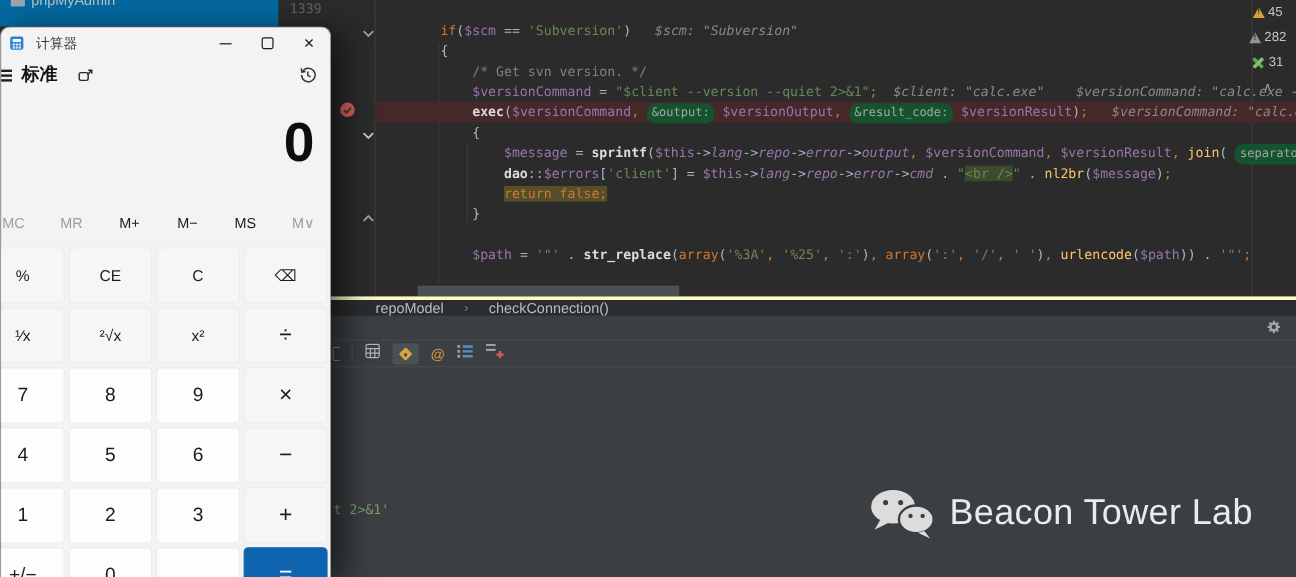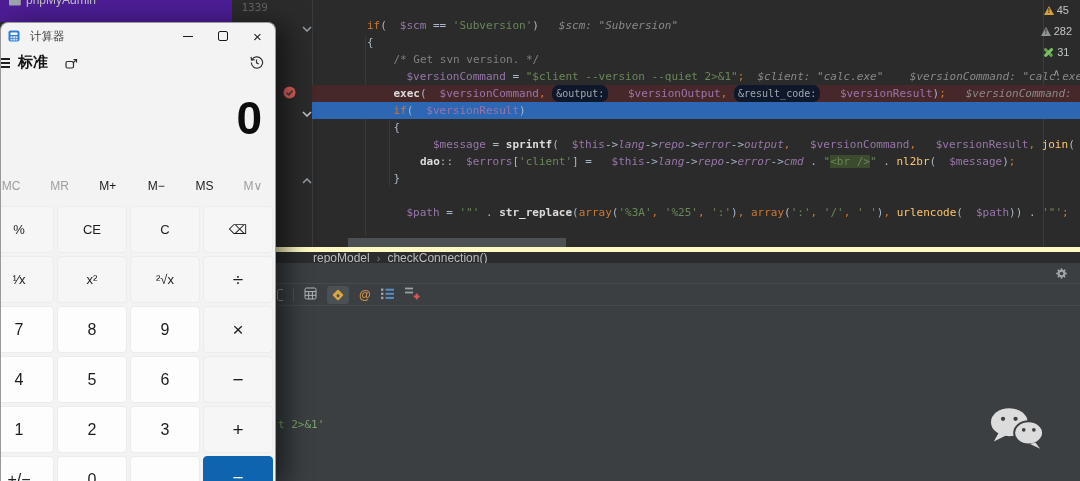--- a/index.html
+++ b/index.html
@@ -16,46 +16,46 @@
   .wrap-guide{position:absolute;left:1043px;top:0;width:1px;height:247px;background:#3c3c3c;}
   .gray-sel{position:absolute;left:348px;top:238px;width:218px;height:9px;background:#4c5052;}
   .bp{position:absolute;left:283px;top:85px;width:13px;height:13px;}
   .fold{position:absolute;left:302px;width:10px;height:6px;}
   .f1{top:18px;} .f2{top:103px;} .f3{top:186px;transform:rotate(180deg);}
   .code-lines{position:absolute;left:314px;top:0;right:0;}
   .code-line{height:17px;line-height:17px;white-space:pre;
              font-family:"DejaVu Sans Mono",monospace;font-size:11px;color:#a9b7c6;}
   .bg-exec{background:#46282b;margin-left:-2px;padding-left:2px;}
   .bg-debug{background:#2d66b3;margin-left:-2px;padding-left:2px;}
-  .sg-kw{color:#cc7832;} .sg-pl{color:#a9b7c6;} .sg-var{color:#9876aa;margin-left:13px;}
+  .sg-kw{color:#cc7832;} .sg-pl{color:#a9b7c6;} .sg-var{color:#9876aa;}
   .sg-prop{color:#9876aa;font-style:italic;} .sg-str{color:#6a8759;} .sg-cmt{color:#808080;}
   .sg-fn{color:#ffc66d;} .sg-fnw{color:#dcdcdc;font-weight:bold;}
   .sg-hint{color:#898989;font-style:italic;}
-  .sg-chip{background:#0f172a;color:#a1a7ab;border-radius:7px;padding:0 4px;font-size:10px;display:inline-block;font-style:normal;text-align:center;}
+  .sg-chip{background:#14532d;color:#a1a7ab;border-radius:7px;padding:0 4px;font-size:10px;display:inline-block;font-style:normal;text-align:center;}
   .sg-strhl{background:#3c4a2e;color:#6a8759;}
   .sg-rethl{background:#554e28;color:#cc7832;}
   .inspections{position:absolute;top:4px;right:8px;display:flex;align-items:center;gap:9px;
                font-size:11px;color:#c2c5c7;flex-direction:column;}
   .insp{display:flex;align-items:center;gap:3px;}
   .tri{position:relative;width:0;height:0;border-left:5px solid transparent;border-right:5px solid transparent;
        border-bottom:9px solid #d9a13a;}
   .tri::after{content:"!";position:absolute;left:-1px;top:1px;font:bold 7px "Liberation Sans",sans-serif;color:#2b2b2b;}
   .tri.g{border-bottom-color:#8f9597;}
   .gx{position:relative;width:11px;height:11px;}
   .gx::before,.gx::after{content:"";position:absolute;left:0;top:4px;width:11px;height:2.6px;border-radius:1px;}
   .gx::before{background:#5da54f;transform:rotate(45deg);}
   .gx::after{background:#7fbf6a;transform:rotate(-45deg);}
   .collapse-glyph{color:#9aa0a4;font-size:10px;}
   
-  .tree{position:absolute;left:0;top:0;width:232px;height:22px;background:#4c1d95;overflow:hidden;z-index:2;}
+  .tree{position:absolute;left:0;top:0;width:232px;height:22px;background:#0369a1;overflow:hidden;z-index:2;}
   .tree-row{height:16px;display:flex;align-items:center;gap:5px;padding-left:8px;font-size:12px;color:#bdc0c2;}
   .tree-row.clip{margin-top:-8px;}
   
   .breadcrumb{position:absolute;top:247px;left:0;width:100%;height:16px;background:#2a2c2d;
-              border-top:5px solid #fef9c3;box-sizing:border-box;display:flex;align-items:center;gap:7px;
+              border-top:3px solid #fef9c3;box-sizing:border-box;display:flex;align-items:center;gap:17px;
               padding-left:313px;font-size:12px;color:#bbbdbf;z-index:1;}
   .bc-sep{color:#808285;font-size:11px;}
   
   .debug{position:absolute;top:263px;left:0;right:0;bottom:0;background:#3b3f42;display:flex;flex-direction:column;z-index:1;}
   .dbg-header{height:20px;border-bottom:1px solid #474a4d;position:relative;}
   .gear{position:absolute;right:12px;top:3px;}
   .dbg-toolbar{height:21px;border-bottom:1px solid #474a4d;display:flex;align-items:center;gap:10px;padding-left:277px;}
   .tb-partial{width:6px;height:13px;overflow:hidden;opacity:.8;}
   .tb-partial i{display:block;width:10px;height:10px;border:1.6px solid #9aa0a4;border-radius:2px;margin-top:1px;}
   .tb-sep{width:1px;height:14px;background:#505356;}
@@ -112,24 +112,24 @@
     <div class="indent-g ig1"></div>
     <div class="indent-g ig2"></div>
     <div class="wrap-guide"></div>
     <div class="code-lines" id="code-lines">
         <div class="code-line"></div>
         <div class="code-line"><span class="sg-pl">        </span><span class="sg-kw">if</span><span class="sg-pl">(</span><span class="sg-var">$scm</span><span class="sg-pl"> == </span><span class="sg-str">'Subversion'</span><span class="sg-pl">)</span><span class="sg-hint">   $scm: "Subversion"</span></div>
         <div class="code-line"><span class="sg-pl">        {</span></div>
         <div class="code-line"><span class="sg-pl">            </span><span class="sg-cmt">/* Get svn version. */</span></div>
         <div class="code-line"><span class="sg-pl">            </span><span class="sg-var">$versionCommand</span><span class="sg-pl"> = </span><span class="sg-str">"$client --version --quiet 2&gt;&amp;1"</span><span class="sg-kw">;</span><span class="sg-hint">  $client: "calc.exe"    $versionCommand: "calc.exe --version --quiet 2&gt;&amp;1"</span></div>
         <div class="code-line bg-exec"><span class="sg-pl">            </span><span class="sg-fnw">exec</span><span class="sg-pl">(</span><span class="sg-var">$versionCommand</span><span class="sg-kw">,</span><span class="sg-pl"> </span><span class="sg-chip">&amp;output:</span><span class="sg-pl"> </span><span class="sg-var">$versionOutput</span><span class="sg-kw">,</span><span class="sg-pl"> </span><span class="sg-chip">&amp;result_code:</span><span class="sg-pl"> </span><span class="sg-var">$versionResult</span><span class="sg-pl">)</span><span class="sg-kw">;</span><span class="sg-hint">   $versionCommand: "calc.exe --version --quiet 2&gt;&amp;1"</span></div>
-        <div class="code-line bg-debug"><span class="sg-pl">            </span><span class="sg-kw">if</span><span class="sg-pl">(</span><span class="sg-var">$versionResult</span><span class="sg-pl">)</span></div>
         <div class="code-line"><span class="sg-pl">            {</span></div>
         <div class="code-line"><span class="sg-pl">                </span><span class="sg-var">$message</span><span class="sg-pl"> = </span><span class="sg-fnw">sprintf</span><span class="sg-pl">(</span><span class="sg-var">$this</span><span class="sg-pl">-&gt;</span><span class="sg-prop">lang</span><span class="sg-pl">-&gt;</span><span class="sg-prop">repo</span><span class="sg-pl">-&gt;</span><span class="sg-prop">error</span><span class="sg-pl">-&gt;</span><span class="sg-prop">output</span><span class="sg-kw">,</span><span class="sg-pl"> </span><span class="sg-var">$versionCommand</span><span class="sg-kw">,</span><span class="sg-pl"> </span><span class="sg-var">$versionResult</span><span class="sg-kw">,</span><span class="sg-pl"> </span><span class="sg-fn">join</span><span class="sg-pl">( </span><span class="sg-chip">separator:</span></div>
         <div class="code-line"><span class="sg-pl">                </span><span class="sg-fnw">dao</span><span class="sg-pl">::</span><span class="sg-var">$errors</span><span class="sg-pl">[</span><span class="sg-str">'client'</span><span class="sg-pl">] = </span><span class="sg-var">$this</span><span class="sg-pl">-&gt;</span><span class="sg-prop">lang</span><span class="sg-pl">-&gt;</span><span class="sg-prop">repo</span><span class="sg-pl">-&gt;</span><span class="sg-prop">error</span><span class="sg-pl">-&gt;</span><span class="sg-prop">cmd</span><span class="sg-pl"> . </span><span class="sg-str">"</span><span class="sg-strhl">&lt;br /&gt;</span><span class="sg-str">"</span><span class="sg-pl"> . </span><span class="sg-fn">nl2br</span><span class="sg-pl">(</span><span class="sg-var">$message</span><span class="sg-pl">)</span><span class="sg-kw">;</span></div>
+        <div class="code-line"><span class="sg-pl">                </span><span class="sg-rethl">return false;</span></div>
         <div class="code-line"><span class="sg-pl">            }</span></div>
         <div class="code-line"></div>
         <div class="code-line"><span class="sg-pl">            </span><span class="sg-var">$path</span><span class="sg-pl"> = </span><span class="sg-str">'"'</span><span class="sg-pl"> . </span><span class="sg-fnw">str_replace</span><span class="sg-pl">(</span><span class="sg-kw">array</span><span class="sg-pl">(</span><span class="sg-str">'%3A'</span><span class="sg-kw">,</span><span class="sg-pl"> </span><span class="sg-str">'%25'</span><span class="sg-kw">,</span><span class="sg-pl"> </span><span class="sg-str">':'</span><span class="sg-pl">)</span><span class="sg-kw">,</span><span class="sg-pl"> </span><span class="sg-kw">array</span><span class="sg-pl">(</span><span class="sg-str">':'</span><span class="sg-kw">,</span><span class="sg-pl"> </span><span class="sg-str">'/'</span><span class="sg-kw">,</span><span class="sg-pl"> </span><span class="sg-str">' '</span><span class="sg-pl">)</span><span class="sg-kw">,</span><span class="sg-pl"> </span><span class="sg-fn">urlencode</span><span class="sg-pl">(</span><span class="sg-var">$path</span><span class="sg-pl">)</span><span class="sg-pl">) . </span><span class="sg-str">'"'</span><span class="sg-kw">;</span></div>
       </div>
     <span class="bp">
       <svg width="13" height="13">
           <circle cx="6.5" cy="6.5" r="6" fill="#e0605a"></circle>
           <polyline points="3.8,6.9 5.8,8.9 9.6,4.6" stroke="#3c3f41" stroke-width="1.6" fill="none"></polyline>
         </svg>
     </span>
@@ -232,20 +232,21 @@
         <svg width="54" height="44" viewBox="0 0 56 44">
           <ellipse cx="20" cy="16" rx="19" ry="14.5" fill="#dcdcdc"></ellipse>
           <polygon points="9,27 4,36 17,29.5" fill="#dcdcdc"></polygon>
           <circle cx="13.5" cy="12.5" r="2.2" fill="#3b3f42"></circle>
           <circle cx="26.5" cy="12.5" r="2.2" fill="#3b3f42"></circle>
           <ellipse cx="40" cy="27" rx="15" ry="12" fill="#dcdcdc" stroke="#3b3f42" stroke-width="2"></ellipse>
           <polygon points="47,37 52,43.5 41.5,38.5" fill="#dcdcdc"></polygon>
           <circle cx="35" cy="24" r="1.9" fill="#3b3f42"></circle>
           <circle cx="45.5" cy="24" r="1.9" fill="#3b3f42"></circle>
         </svg>
+        <span class="wm-text">Beacon Tower Lab</span>
       </div>
     </div>
   </div>
 
   <div class="calc">
     <div class="calc-titlebar">
       <span class="calc-appicon">
         <svg width="12" height="12">
             <rect x="0.5" y="0.5" width="11" height="11" rx="2" fill="#2f7fd6"></rect>
             <rect x="2.5" y="2.5" width="7" height="2.4" rx="0.6" fill="#fff"></rect>
@@ -298,22 +299,22 @@
         <button class="mem-btn">M−</button>
         <button class="mem-btn">MS</button>
         <button class="mem-btn disabled">M∨</button>
       </div>
     <div class="keypad" id="keypad">
         <div class="key fn">%</div>
         <div class="key fn">CE</div>
         <div class="key fn">C</div>
         <div class="key fn">⌫</div>
         <div class="key fn">¹⁄x</div>
+        <div class="key fn">²√x</div>
         <div class="key fn">x²</div>
-        <div class="key fn">²√x</div>
         <div class="key op">÷</div>
         <div class="key num">7</div>
         <div class="key num">8</div>
         <div class="key num">9</div>
         <div class="key op">×</div>
         <div class="key num">4</div>
         <div class="key num">5</div>
         <div class="key num">6</div>
         <div class="key op">−</div>
         <div class="key num">1</div>

